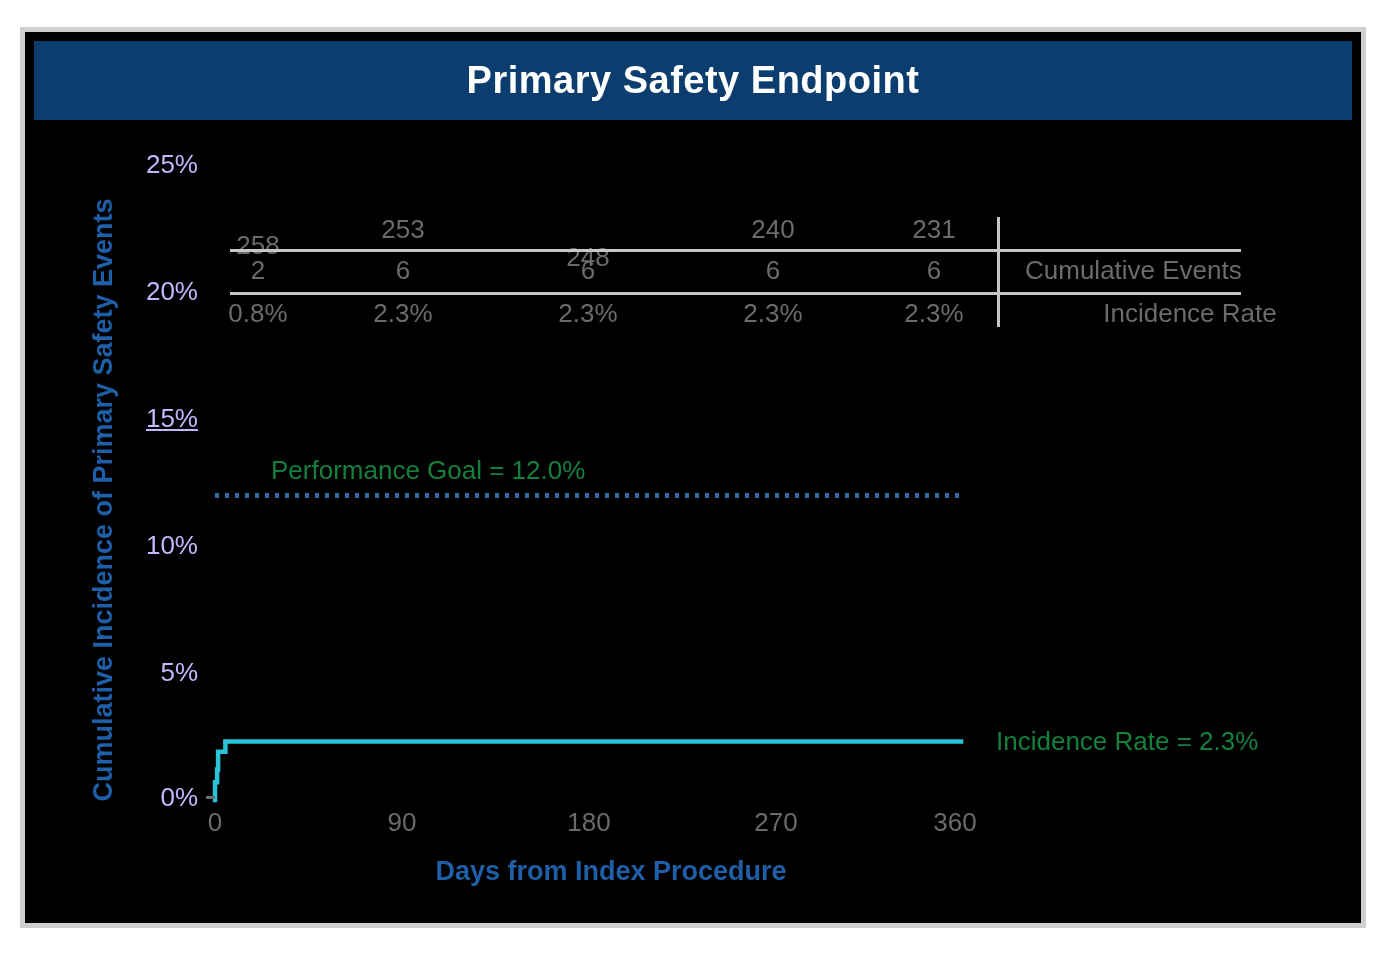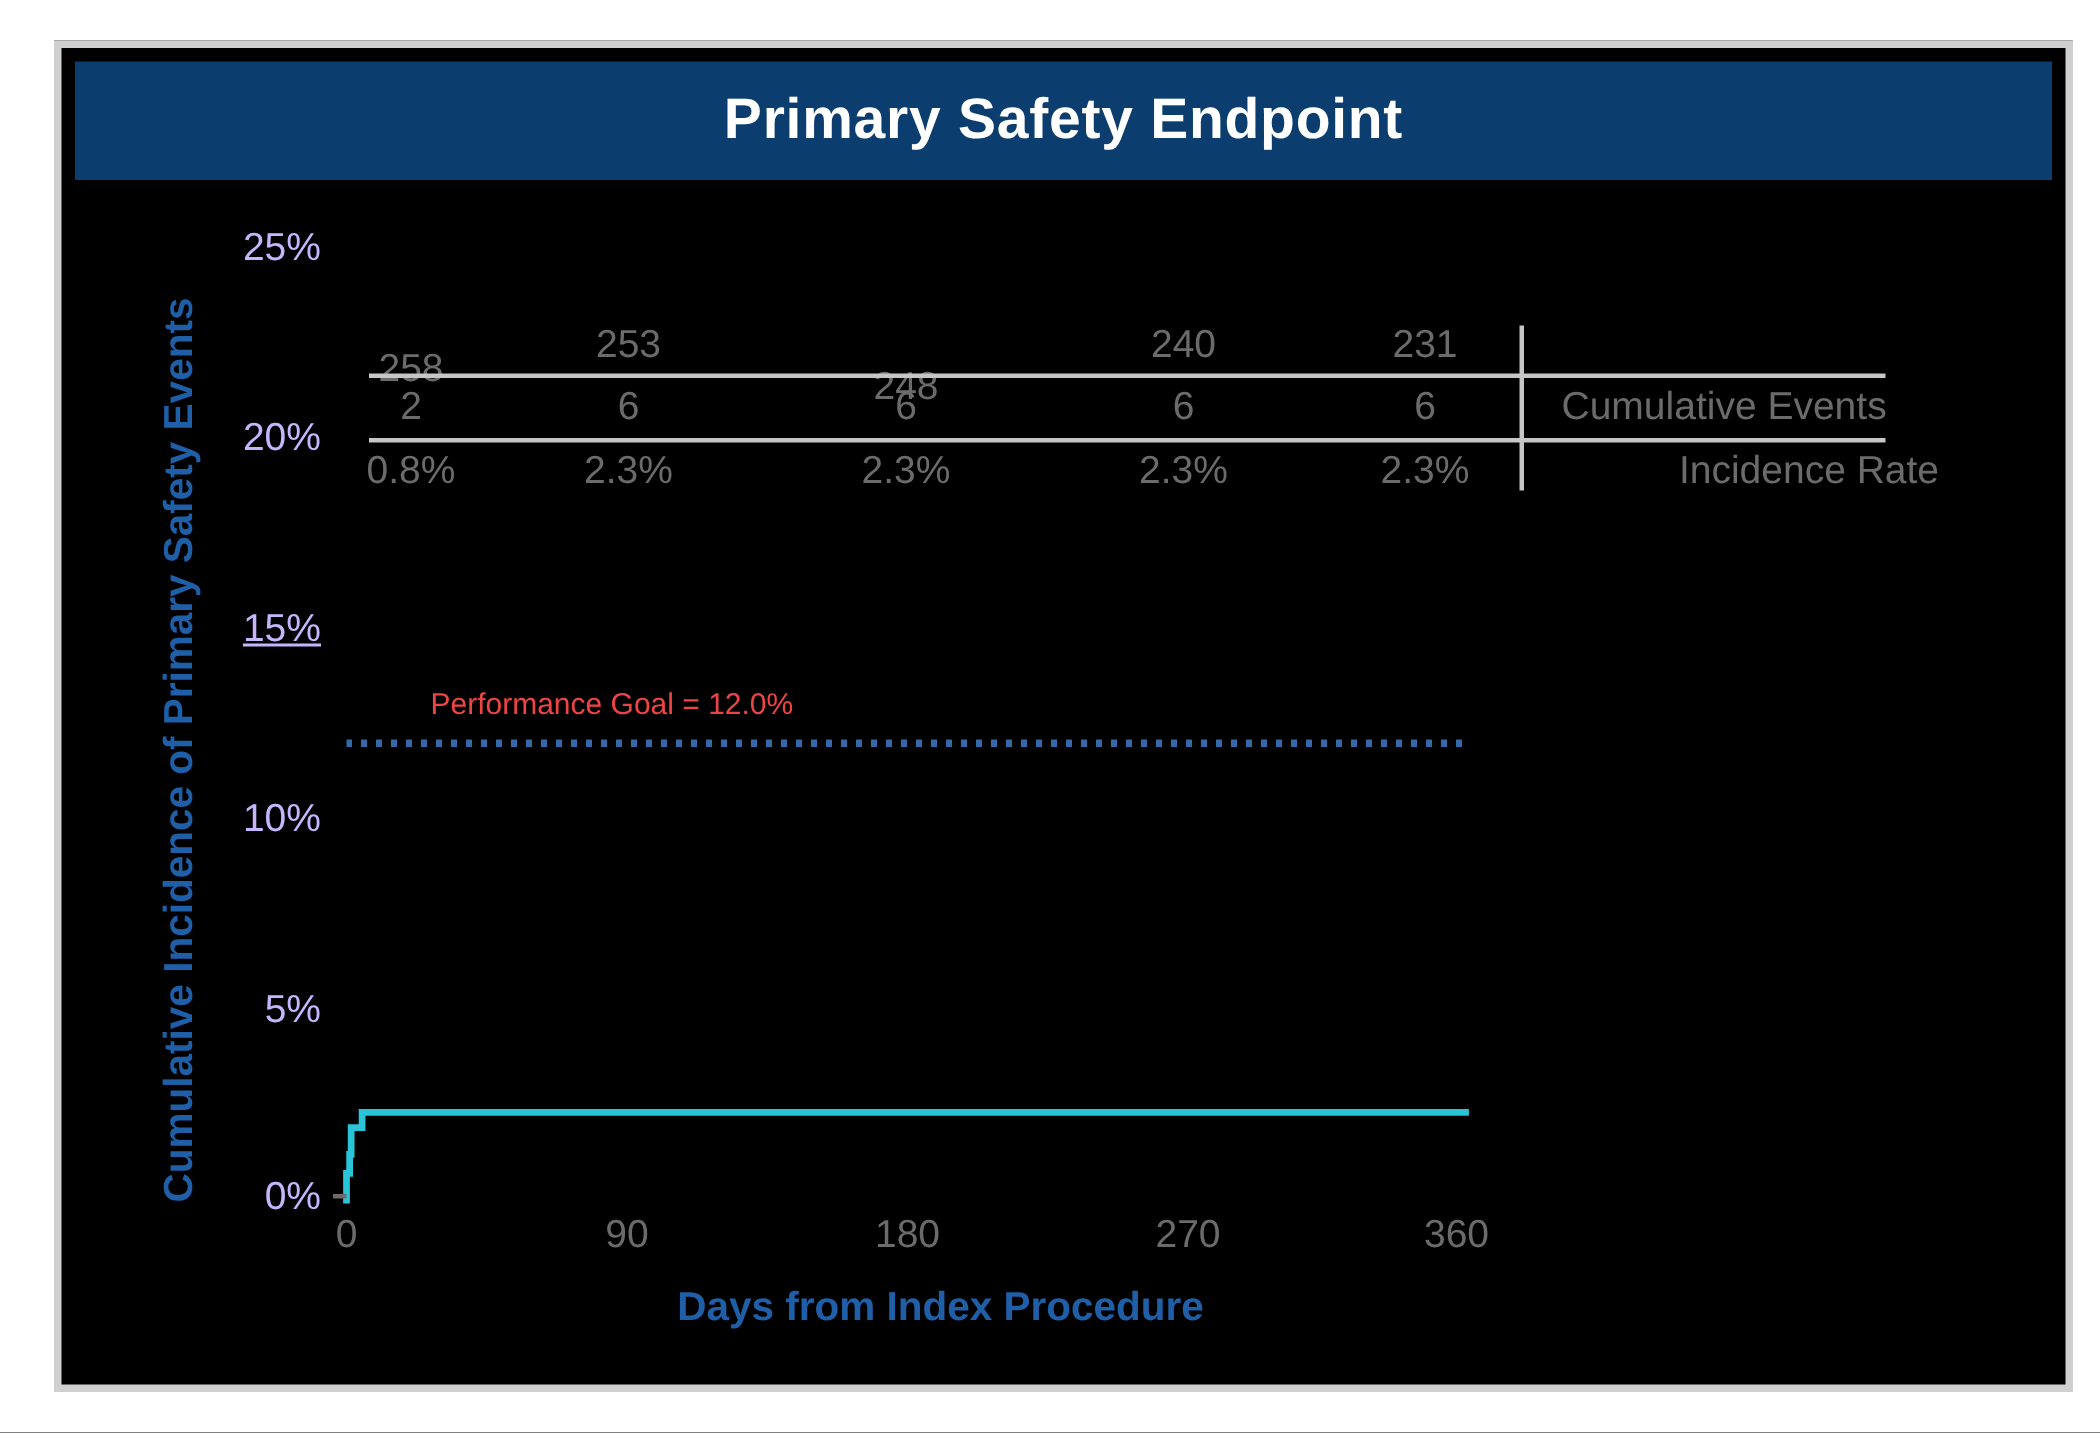--- a/index.html
+++ b/index.html
@@ -2,21 +2,21 @@
 <html><head>
 <meta charset="utf-8">
 <style>
   html,body{margin:0;padding:0;}
   body{
     width:1400px;height:955px;background:#ffffff;position:relative;
     font-family:"Liberation Sans","DejaVu Sans",sans-serif;
     -webkit-font-smoothing:antialiased;
   }
   .frame{
-    position:absolute;left:36px;top:27px;width:1346px;height:901px;
+    position:absolute;left:20px;top:27px;width:1346px;height:901px;
     box-sizing:border-box;border:5px solid #cfcfcf;background:#000000;
   }
   .titlebar{
     position:absolute;left:9px;top:9px;width:1318px;height:79px;
     background:#0b3d6e;color:#ffffff;font-weight:bold;font-size:38px;
     line-height:79px;text-align:center;letter-spacing:0.5px;
   }
   .ytick{
     position:absolute;width:70px;text-align:right;color:#c4b5fd;
     font-size:26px;line-height:28px;font-weight:500;
@@ -38,21 +38,21 @@
     position:absolute;width:120px;text-align:center;color:#6b6b6b;
     font-size:26px;line-height:30px;
   }
   .tbl-label{
     position:absolute;left:1000px;width:330px;text-align:left;color:#6b6b6b;
     font-size:26px;line-height:30px;
   }
   .rule{position:absolute;left:205px;width:1011px;height:3px;background:#c6c6c6;}
   .divider{position:absolute;left:972px;top:185px;width:3px;height:110px;background:#c6c6c6;}
   .annot{
-    position:absolute;color:#ef4444;font-size:20px;line-height:28px;white-space:nowrap;
+    position:absolute;color:#15803d;font-size:26px;line-height:28px;white-space:nowrap;
   }
   .goal-line{
     position:absolute;left:190px;top:461px;width:746px;height:5px;
     background:repeating-linear-gradient(to right,#3568a8 0 4px,transparent 4px 10px);
   }
   .origin-tick{position:absolute;left:181px;top:764px;width:9px;height:3px;background:#6b6b6b;}
   .km-svg{position:absolute;left:0;top:0;}
 </style>
 </head>
 <body>
@@ -94,20 +94,21 @@
   <div class="tbl-val" style="left:503px;top:266px;">2.3%</div>
   <div class="tbl-val" style="left:688px;top:266px;">2.3%</div>
   <div class="tbl-val" style="left:849px;top:266px;">2.3%</div>
   <div class="tbl-label" style="top:266px;text-align:center;">Incidence Rate</div>
 
   <div class="divider"></div>
 
   <div class="annot" style="left:246px;top:424px;">Performance Goal = 12.0%</div>
   <div class="goal-line"></div>
 
+  <div class="annot" style="left:971px;top:695px;">Incidence Rate = 2.3%</div>
 
   <svg class="km-svg" width="1336" height="891" viewBox="0 0 1336 891">
     <polyline id="km-polyline" fill="none" stroke="#29c4d8" stroke-width="4.5" stroke-linecap="square" stroke-linejoin="miter" points="190.0,768.0 190.0,750.2 192.1,750.2 192.1,737.5 193.1,737.5 193.1,719.7 200.4,719.7 200.4,709.5 936.0,709.5"></polyline>
   </svg>
 
   <div class="origin-tick"></div>
 
   <div class="xtick" style="left:145px;top:776px;">0</div>
   <div class="xtick" style="left:332px;top:776px;">90</div>
   <div class="xtick" style="left:519px;top:776px;">180</div>

